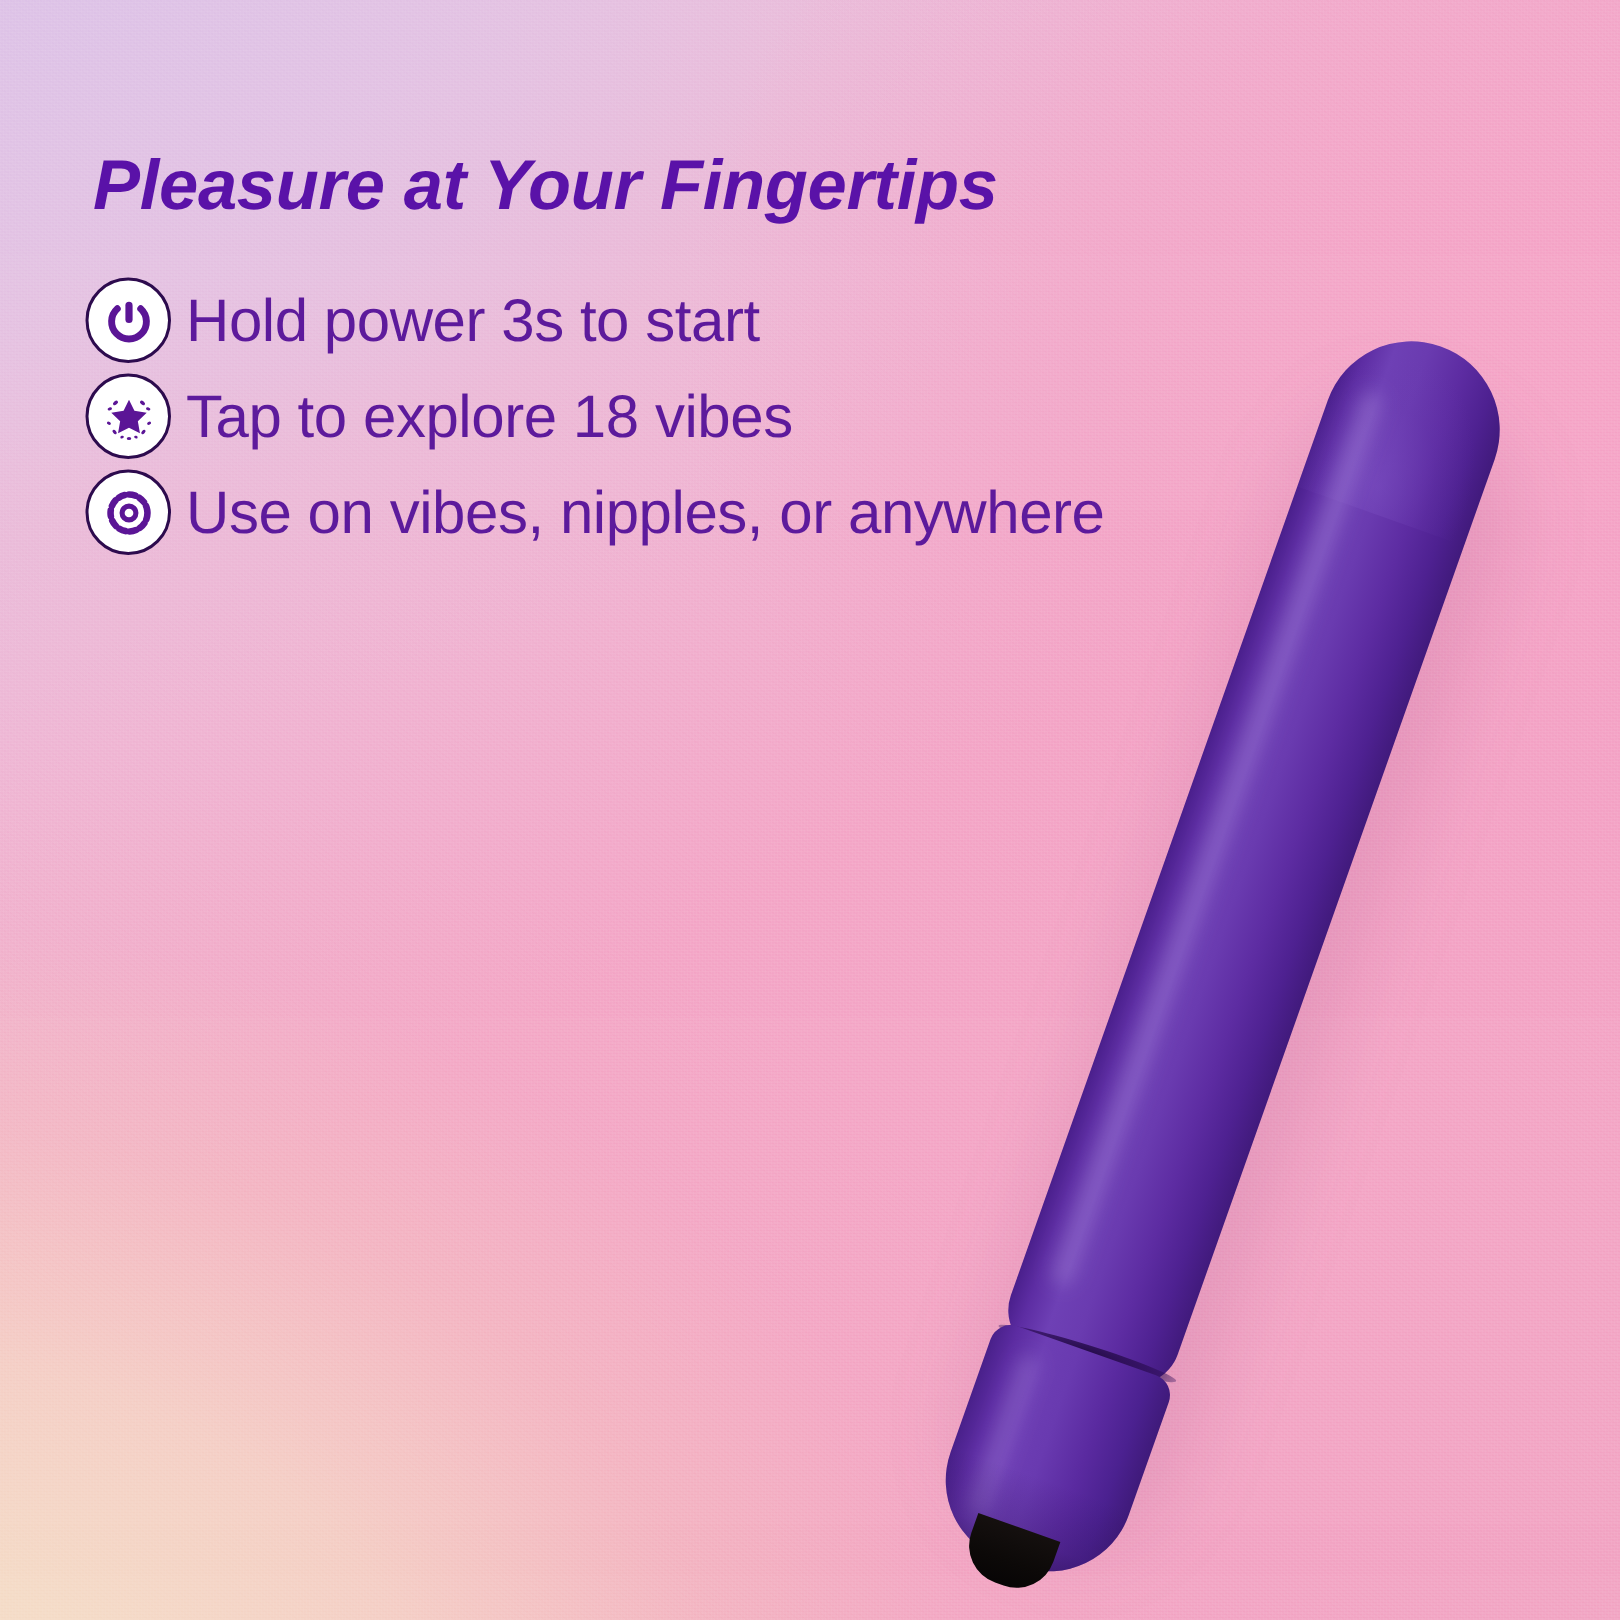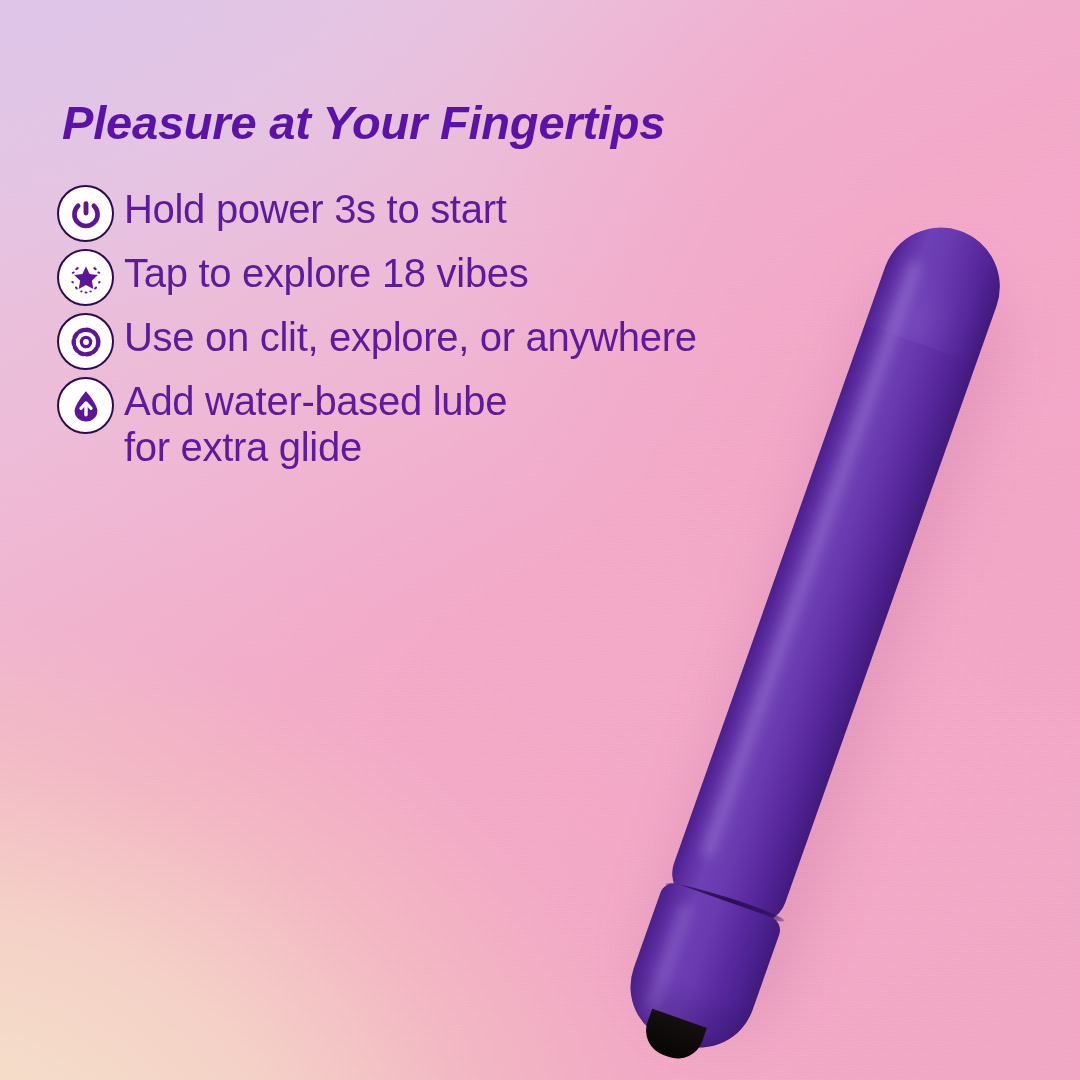--- a/index.html
+++ b/index.html
@@ -84,21 +84,21 @@
 
   
   .benefits {
     position: absolute;
     left: 57px;
     top: 182px;
     width: 800px;
   }
   .benefit {
     display: flex;
-    align-items: flex-start;
+    align-items: center;
     margin-bottom: 4px;
   }
   .b-icon {
     width: 57px;
     height: 57px;
     flex: 0 0 57px;
     border-radius: 50%;
     background: #ffffff;
     border: 2.5px solid #2d0b4e;
     box-sizing: border-box;
@@ -303,34 +303,23 @@
       <div class="b-text">Tap to explore 18 vibes</div>
     </div>
 
     <div class="benefit">
       <div class="b-icon">
         <svg width="40" height="40" viewBox="0 0 40 40">
           <circle cx="20" cy="20" r="12.3" fill="none" stroke="#5b1596" stroke-width="4.4" stroke-linecap="round" stroke-dasharray="4.3 2.9"></circle>
           <circle cx="20" cy="20" r="4.6" fill="none" stroke="#5b1596" stroke-width="3.4"></circle>
         </svg>
       </div>
-      <div class="b-text">Use on clit, explore, or anywhere</div>
+      <div class="b-text">Use on vibes, nipples, or anywhere</div>
     </div>
 
-    <div class="benefit">
-      <div class="b-icon">
-        <svg width="38" height="38" viewBox="0 0 38 38">
-          <path d="M19 4.2 C19 4.2 7.6 17.2 7.6 24.1 C7.6 30.4 12.7 34.6 19 34.6 C25.3 34.6 30.4 30.4 30.4 24.1 C30.4 17.2 19 4.2 19 4.2 Z" fill="#5b1596"></path>
-          <rect x="17.3" y="17.2" width="3.4" height="12.2" rx="1.7" fill="#ffffff"></rect>
-          <path d="M13.9 21.4 L19 15.9 L24.1 21.4" fill="none" stroke="#ffffff" stroke-width="3.1" stroke-linecap="round" stroke-linejoin="round"></path>
-        </svg>
-      </div>
-      <div class="b-text">Add water-based lube
-for extra glide</div>
-    </div>
 
   </div>
 
   <div class="product">
     <div class="toy-shadow"></div>
     <div class="toy">
       <div class="shaft"></div>
       <div class="shaft-tipshade"></div>
       <div class="shaft-gloss"></div>
       <div class="capseam"></div>

